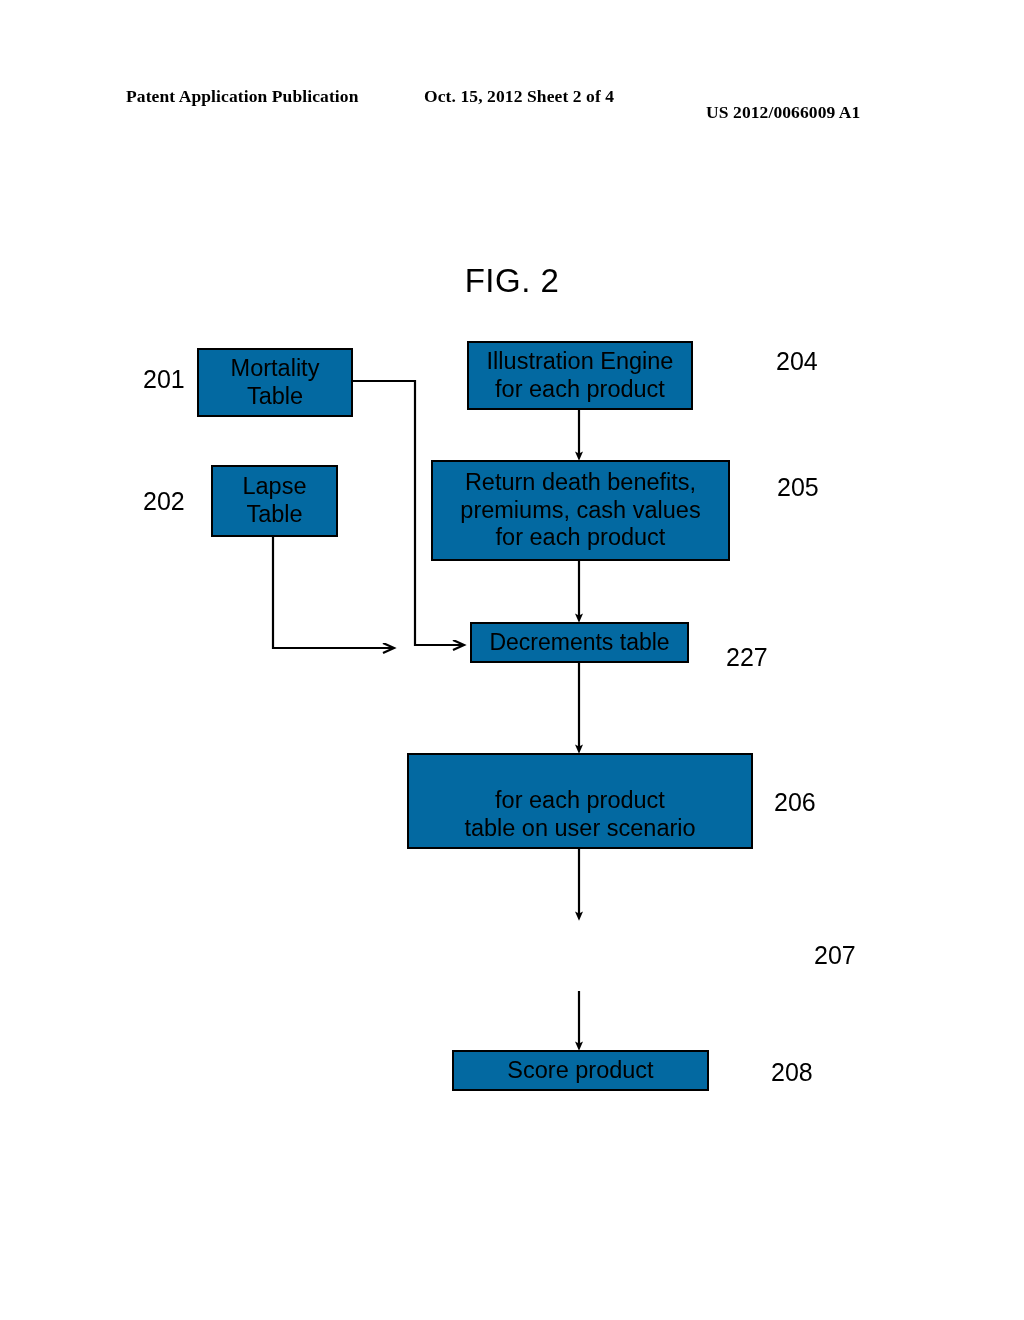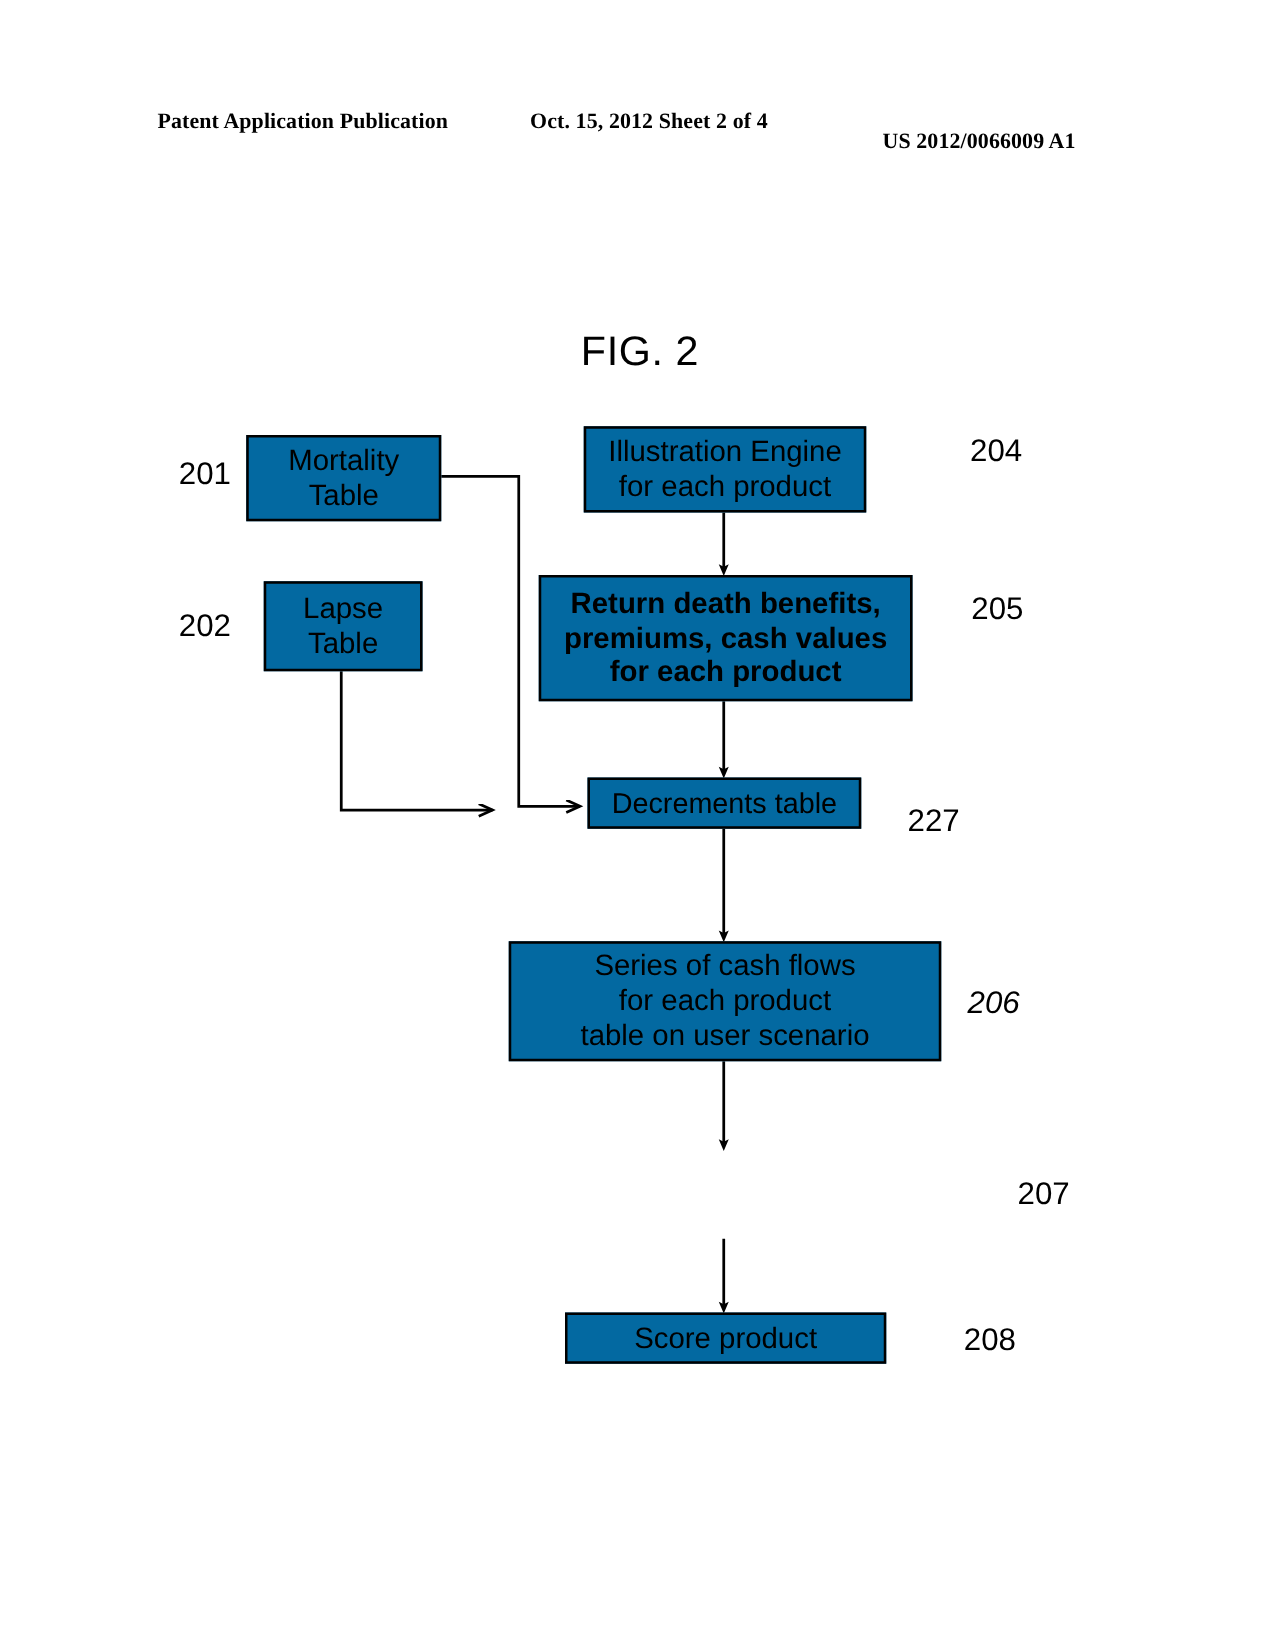--- a/index.html
+++ b/index.html
@@ -75,37 +75,37 @@
     font-size: 23.5px;
     line-height: 1.18;
     padding: 2px 6px;
   }
   .node .node-text { display: block; width: 100%; }
 
   #node-201 { left: 197px; top: 348px; width: 156px; height: 69px; }
   #node-202 { left: 211px; top: 465px; width: 127px; height: 72px; }
   #node-203 { left: 470px; top: 622px; width: 219px; height: 41px; font-size: 23px; }
   #node-204 { left: 467px; top: 341px; width: 226px; height: 69px; }
-  #node-205 { left: 431px; top: 460px; width: 299px; height: 101px; font-weight: bold; }
+  #node-205 { left: 431px; top: 460px; width: 299px; height: 101px; }
   #node-206 { left: 407px; top: 753px; width: 346px; height: 96px; }
   #node-207 { left: 440px; top: 920px; width: 279px; height: 71px; }
   #node-208 { left: 452px; top: 1050px; width: 257px; height: 41px; }
 
   
   .ref {
     position: absolute;
     font-size: 25px;
     white-space: nowrap;
   }
   #ref-201 { left: 143px; top: 365px; }
   #ref-202 { left: 143px; top: 487px; }
   #ref-203 { left: 726px; top: 643px; }
   #ref-204 { left: 776px; top: 347px; }
   #ref-205 { left: 777px; top: 473px; }
-  #ref-206 { left: 774px; top: 788px; font-style: italic; }
+  #ref-206 { left: 774px; top: 788px; }
   #ref-207 { left: 814px; top: 941px; }
   #ref-208 { left: 771px; top: 1058px; }
 </style>
 </head>
 <body>
 
 <div id="page-header">
   <span class="hdr-left">Patent Application Publication</span>
   <span class="hdr-mid">Oct. 15, 2012  Sheet 2 of 4</span>
   <span class="hdr-right">US 2012/0066009 A1</span>
@@ -171,21 +171,21 @@
       <span>for each product</span>
     </span>
   </div>
 
   <div class="node" id="node-203">
     <span class="node-text">Decrements table</span>
   </div>
 
   <div class="node" id="node-206">
     <span class="node-text">
-      <span>Series of cash flows</span><br>
+      <br>
       <span>for each product</span><br>
       <span>table on user scenario</span>
     </span>
   </div>
 
 
   <div class="node" id="node-208">
     <span class="node-text">Score product</span>
   </div>
 

